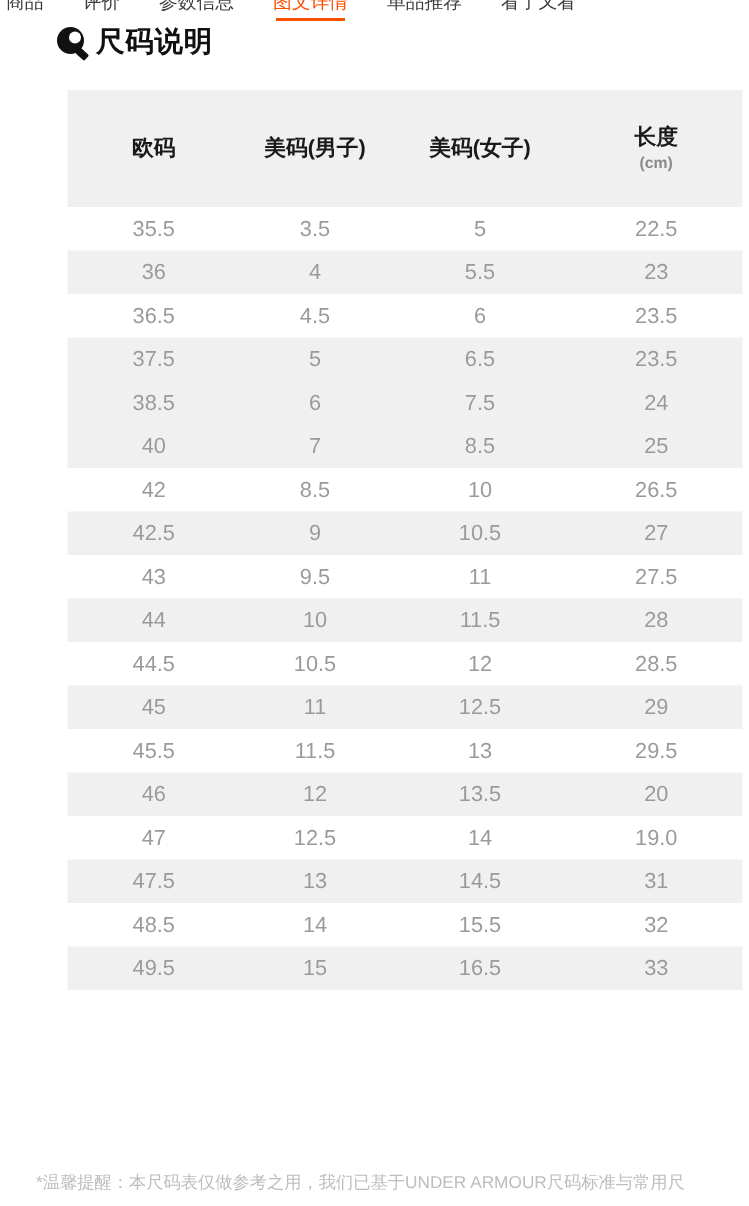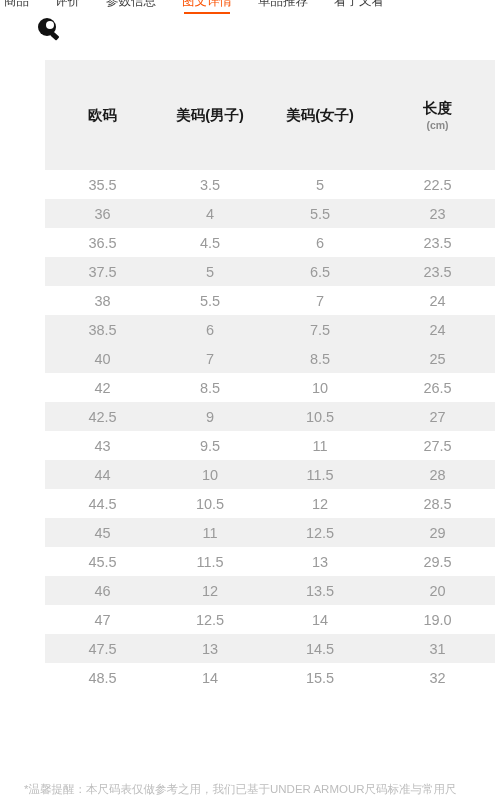--- a/index.html
+++ b/index.html
@@ -120,21 +120,21 @@
   .size-table col.c3 { width: 115px; }
 
   .size-table thead th {
     height: 78px;
     background: #f0f0f0;
     text-align: center;
     vertical-align: middle;
     font-size: 14.5px;
     font-weight: bold;
     color: #1a1a1a;
-    padding: 16px;
+    padding: 0;
   }
   .hdr-main { display: block; line-height: 18px; }
   .hdr-sub {
     display: block;
     font-size: 10.5px;
     font-weight: bold;
     color: #8a8a8a;
     line-height: 14px;
     margin-top: 1px;
   }
@@ -176,20 +176,21 @@
     <div class="nav-tab" style="margin-left: 26px;"><span>单品推荐</span></div>
     <div class="nav-tab" style="margin-left: 26px;"><span>看了又看</span></div>
   </div>
 
 <div class="section-head">
   <span class="magnifier-icon">
     <span class="ring"></span>
     <span class="lens"></span>
     <span class="handle"></span>
   </span>
+  <span class="section-title">尺码说明</span>
 </div>
 
 <table class="size-table">
   <colgroup>
     <col class="c0">
       <col class="c1">
       <col class="c2">
       <col class="c3">
   </colgroup>
   <thead>
@@ -227,26 +228,20 @@
         <td>4.5</td>
         <td>6</td>
         <td>23.5</td>
       </tr>
       <tr class="alt">
         <td>37.5</td>
         <td>5</td>
         <td>6.5</td>
         <td>23.5</td>
       </tr>
-      <tr class="">
-        <td>38</td>
-        <td>5.5</td>
-        <td>7</td>
-        <td>24</td>
-      </tr>
       <tr class="alt">
         <td>38.5</td>
         <td>6</td>
         <td>7.5</td>
         <td>24</td>
       </tr>
       <tr class="alt">
         <td>40</td>
         <td>7</td>
         <td>8.5</td>
@@ -311,16 +306,22 @@
         <td>13</td>
         <td>14.5</td>
         <td>31</td>
       </tr>
       <tr class="">
         <td>48.5</td>
         <td>14</td>
         <td>15.5</td>
         <td>32</td>
       </tr>
+      <tr class="alt">
+        <td>49.5</td>
+        <td>15</td>
+        <td>16.5</td>
+        <td>33</td>
+      </tr>
     </tbody>
 </table>
 
 <div class="footnote">*温馨提醒：本尺码表仅做参考之用，我们已基于UNDER ARMOUR尺码标准与常用尺</div>
 
 </body></html>

